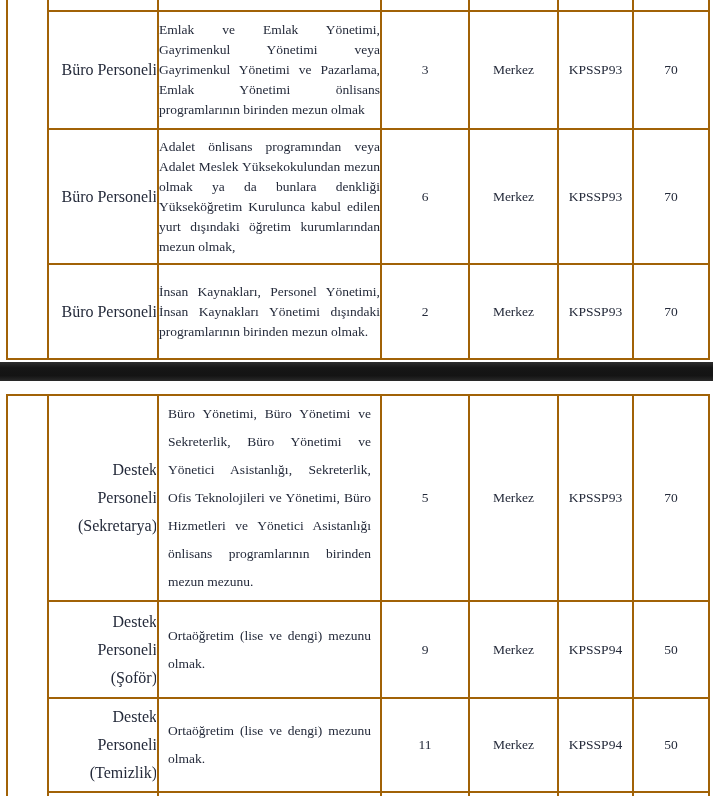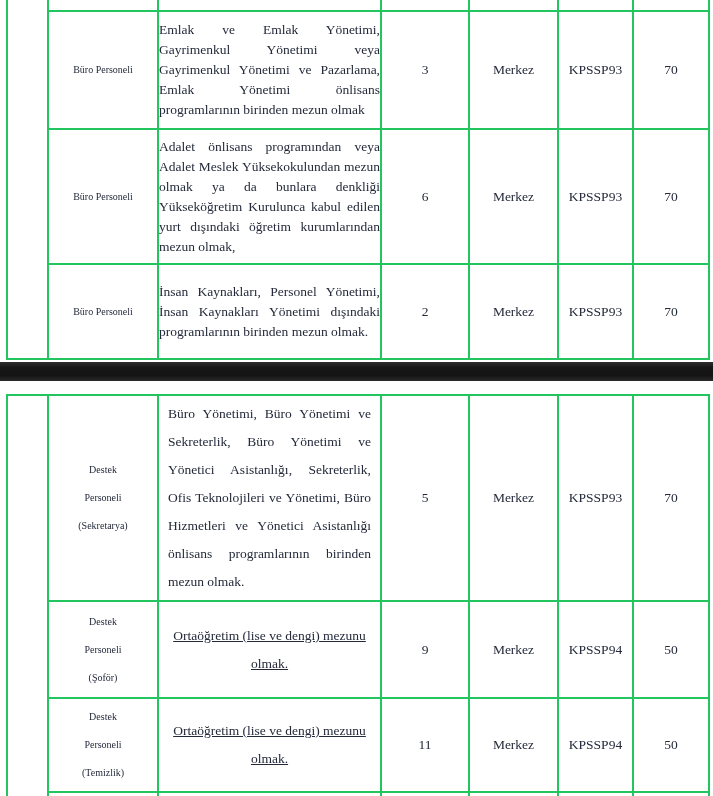--- a/index.html
+++ b/index.html
@@ -14,21 +14,21 @@
   table.doc{
     position:absolute;
     border-collapse:collapse;
     table-layout:fixed;
     width:702px;
     left:6px;
   }
   #upper-table{top:-40px;}
   #lower-table{top:394px;}
   table.doc td{
-    border:2px solid #22c55e;
+    border:2px solid #a16207;
     padding:0;
     vertical-align:middle;
     overflow:hidden;
     margin-top:34px;
   }
   
   col.c-edge{width:41px;}
   col.c-pos{width:110px;}
   col.c-req{width:223px;}
   col.c-cnt{width:88px;}
@@ -46,26 +46,27 @@
   tr.t2-filler{height:50px;}
 
   td.req{
     text-align:justify;
     text-justify:inter-word;
     font-size:13.5px;
     line-height:20px;
     padding:4px 8px;
   }
   #lower-table td.req{line-height:28px;padding:4px 9px;}
-  td.req.center{text-align:center;text-justify:auto;text-decoration:underline;}
+  td.req.center{text-justify:auto;}
   td.pos{
-    text-align:center;
-    font-size:10px;
+    text-align:right;
+    font-size:16px;
     line-height:20px;
     white-space:pre-line;
+    border-radius:17px;
   }
   #lower-table td.pos{line-height:28px;font-family:Liberation Serif, serif;}
   td.val{
     text-align:center;
     font-size:13.5px;
   }
   .separator{
     position:absolute;
     left:0;top:362px;
     width:713px;height:19px;
@@ -135,21 +136,21 @@
         <col class="c-loc">
         <col class="c-kpss">
         <col class="c-score">
     </colgroup>
     <tbody>
         <tr class="t2-r1">
       <td rowspan="4"></td>
       <td class="pos">Destek
 Personeli
 (Sekretarya)</td>
-      <td class="req">Büro Yönetimi, Büro Yönetimi ve Sekreterlik, Büro Yönetimi ve Yönetici Asistanlığı, Sekreterlik, Ofis Teknolojileri ve Yönetimi, Büro Hizmetleri ve Yönetici Asistanlığı önlisans programlarının birinden mezun olmak.</td>
+      <td class="req">Büro Yönetimi, Büro Yönetimi ve Sekreterlik, Büro Yönetimi ve Yönetici Asistanlığı, Sekreterlik, Ofis Teknolojileri ve Yönetimi, Büro Hizmetleri ve Yönetici Asistanlığı önlisans programlarının birinden mezun mezunu.</td>
       <td class="val">5</td>
       <td class="val">Merkez</td>
       <td class="val">KPSSP93</td>
       <td class="val">70</td>
     </tr>
     <tr class="t2-r2">
       <td class="pos">Destek
 Personeli
 (Şoför)</td>
       <td class="req center">Ortaöğretim (lise ve dengi) mezunu olmak.</td>

